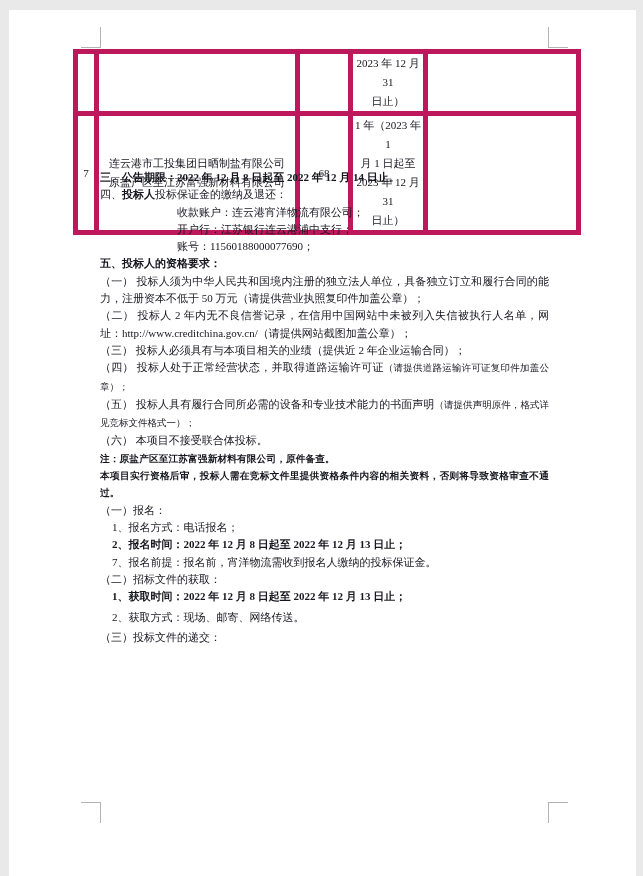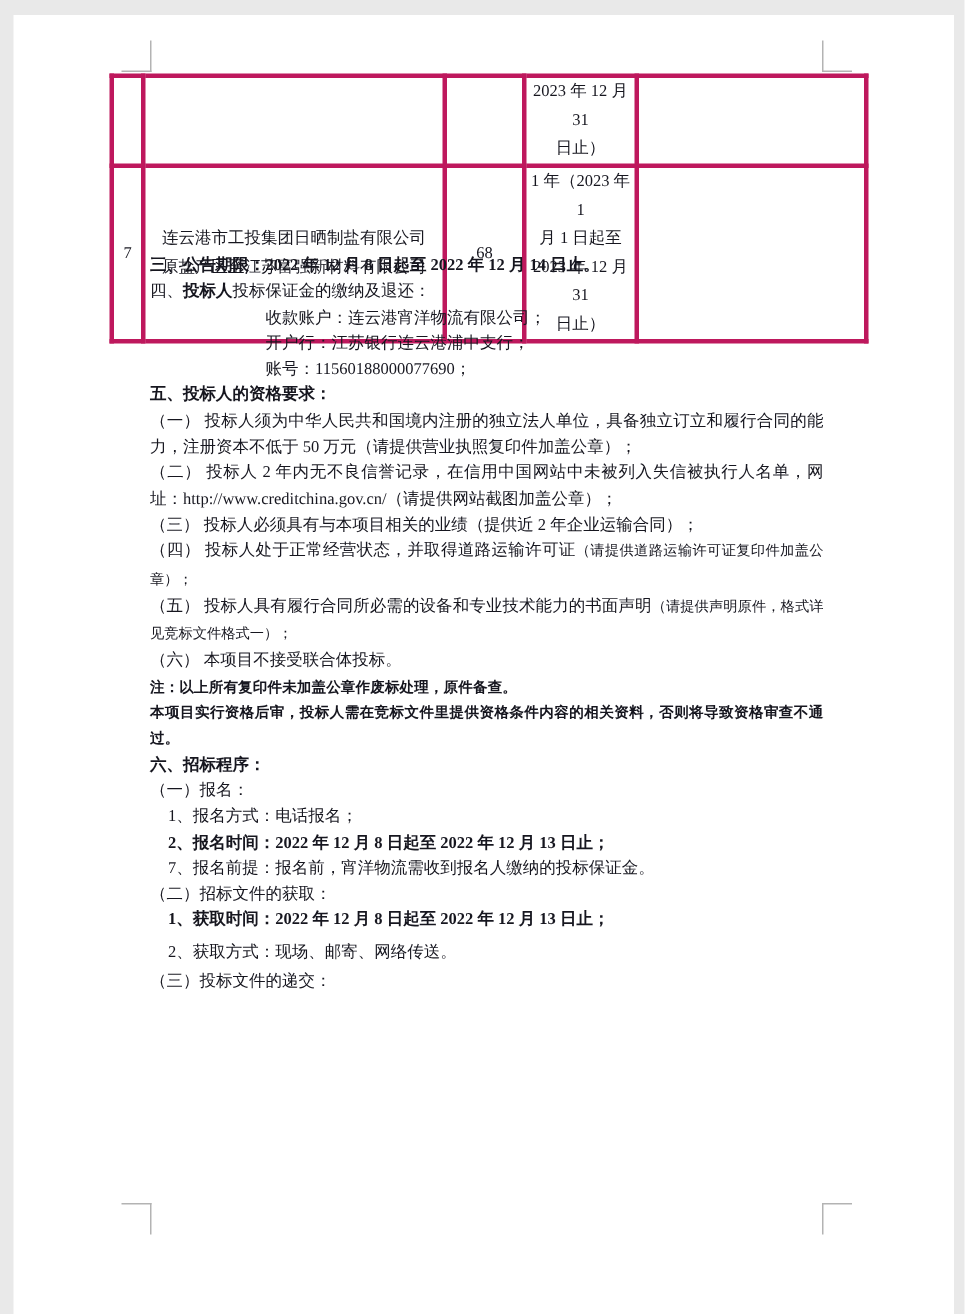--- a/index.html
+++ b/index.html
@@ -20,21 +20,21 @@
   .mark-tr{left:539px;top:17px;border-left:1px solid #b3b3b3;border-bottom:1px solid #b3b3b3;}
   .mark-bl{left:72px;top:792px;border-right:1px solid #b3b3b3;border-top:1px solid #b3b3b3;}
   .mark-br{left:539px;top:792px;border-left:1px solid #b3b3b3;border-top:1px solid #b3b3b3;}
   
   table.routes{
     position:absolute;left:64px;top:39px;
     width:503px;border-collapse:collapse;table-layout:fixed;
     font-size:11px;color:#16161f;
   }
   table.routes td{
-    border:3px solid #be185d;
+    border:5px solid #be185d;
     padding:0;text-align:center;vertical-align:middle;
     line-height:19px;overflow:hidden;
   }
   tr.r1{height:42px;}
   tr.r2{height:76px;}
   td .cl{display:block;text-align:center;}
   
   .textflow{
     position:absolute;left:91px;top:159px;width:449px;
     font-size:11px;line-height:17.3px;color:#16161f;
@@ -111,24 +111,23 @@
     <p class="indent">账号：11560188000077690；</p>
 
     <p class="b">五、投标人的资格要求：</p>
     <p>（一） 投标人须为中华人民共和国境内注册的独立法人单位，具备独立订立和履行合同的能力，注册资本不低于 50 万元（请提供营业执照复印件加盖公章）；</p>
     <p>（二） 投标人 2 年内无不良信誉记录，在信用中国网站中未被列入失信被执行人名单，网址：http://www.creditchina.gov.cn/（请提供网站截图加盖公章）；</p>
     <p>（三） 投标人必须具有与本项目相关的业绩（提供近 2 年企业运输合同）；</p>
     <p><span>（四） 投标人处于正常经营状态，并取得道路运输许可证</span><span class="sm">（请提供道路运输许可证复印件加盖公章）；</span></p>
     <p><span>（五） 投标人具有履行合同所必需的设备和专业技术能力的书面声明</span><span class="sm">（请提供声明原件，格式详见竞标文件格式一）；</span></p>
     <p>（六） 本项目不接受联合体投标。</p>
 
-    <p class="note">注：以上所有复印件未加盖公章作废标处理，原件备查。</p>
+    <p class="note">注：原盐产区至江苏富强新材料有限公司，原件备查。</p>
     <p class="note">本项目实行资格后审，投标人需在竞标文件里提供资格条件内容的相关资料，否则将导致资格审查不通过。</p>
 
-    <p class="b">六、招标程序：</p>
     <p>（一）报名：</p>
     <p class="sub">1、报名方式：电话报名；</p>
     <p class="sub b">2、报名时间：2022 年 12 月 8 日起至 2022 年 12 月 13 日止；</p>
     <p class="sub">7、报名前提：报名前，宵洋物流需收到报名人缴纳的投标保证金。</p>
     <p>（二）招标文件的获取：</p>
     <p class="sub b">1、获取时间：2022 年 12 月 8 日起至 2022 年 12 月 13 日止；</p>
     <p class="sub mt4">2、获取方式：现场、邮寄、网络传送。</p>
     <p class="mt2">（三）投标文件的递交：</p>
 
   </div>

